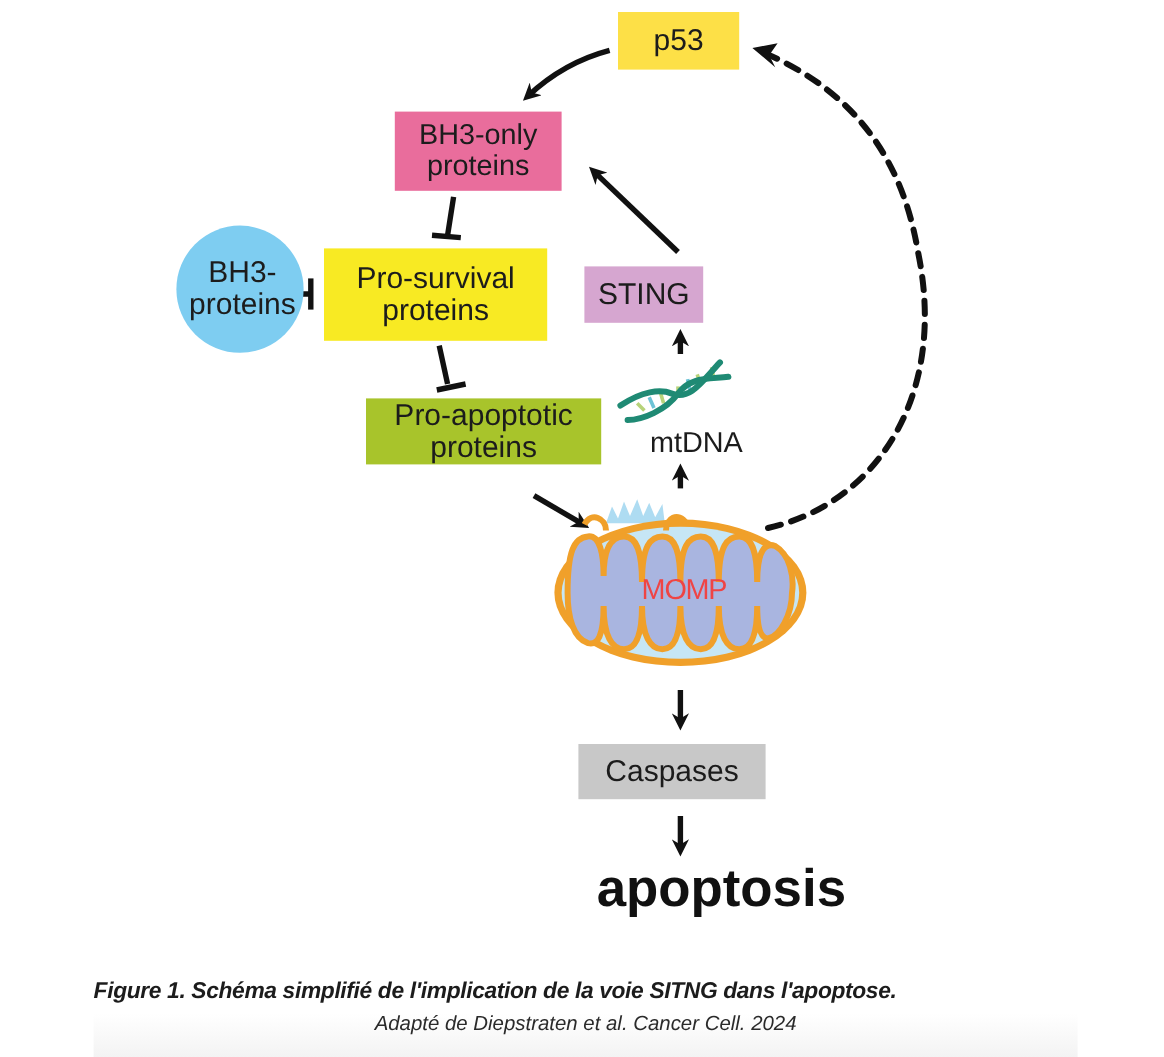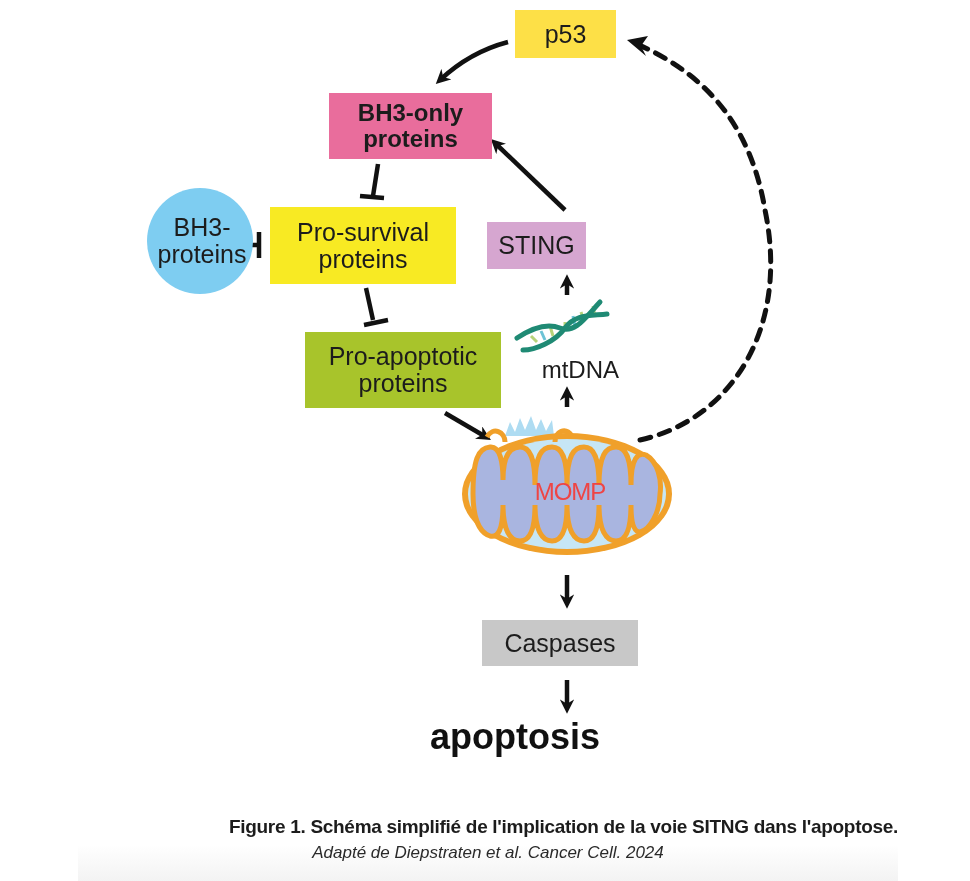--- a/index.html
+++ b/index.html
@@ -4,38 +4,38 @@
 <style>
   html, body { margin: 0; padding: 0; background: #ffffff; }
   body { width: 970px; height: 881px; position: relative; overflow: hidden;
          font-family: "Liberation Sans", sans-serif; color: #1a1a1a; }
   #stage { position: absolute; left: 0; top: 0; width: 970px; height: 881px; }
   .node { position: absolute; display: flex; flex-direction: column; align-items: center;
           justify-content: center; text-align: center; box-sizing: border-box;
           font-family: "Liberation Sans", sans-serif; color: #1c1c1c; line-height: 1.08; }
   .node span { display: block; }
   #n-p53 { left: 515px; top: 10px; width: 101px; height: 48px; font-size: 25px; }
-  #n-bh3only { left: 329px; top: 93px; width: 163px; height: 66px; font-size: 24px; font-weight: bold; }
+  #n-bh3only { left: 329px; top: 93px; width: 139px; height: 66px; font-size: 24px; }
   #n-prosurv { left: 270px; top: 207px; width: 186px; height: 77px; font-size: 25px; }
-  #n-proapop { left: 305px; top: 332px; width: 196px; height: 76px; font-size: 25px; }
+  #n-proapop { left: 305px; top: 332px; width: 196px; height: 55px; font-size: 25px; }
   #n-sting { left: 487px; top: 222px; width: 99px; height: 47px; font-size: 25px; }
   #n-casp { left: 482px; top: 620px; width: 156px; height: 46px; font-size: 25px; }
   #n-mimetics { left: 101px; top: 188px; width: 106px; height: 106px; border-radius: 50%;
                 font-size: 25px; margin-left: 46px; }
   #n-mimetics span { position: relative; left: 2px; }
   #lbl-mtdna { position: absolute; left: 509px; top: 356px; width: 110px; text-align: right;
                font-size: 24px; color: #1c1c1c; }
   #lbl-momp { position: absolute; left: 470px; top: 478px; width: 200px; text-align: center;
               font-size: 24px; color: #ef4444; letter-spacing: -1px; }
-  #lbl-apoptosis { position: absolute; left: 430px; top: 716px; width: 275px; text-align: left;
-                   font-size: 36px; font-weight: bold; color: #111; }
+  #lbl-apoptosis { position: absolute; left: 430px; top: 716px; width: 275px; text-align: right;
+                   font-size: 44px; font-weight: bold; color: #111; }
   #caption { position: absolute; left: 78px; top: 800px; width: 820px; height: 81px;
              background: linear-gradient(#ffffff 0%, #ffffff 55%, #f3f3f3 100%); }
-  #caption-title { position: absolute; left: 0; width: 100%; top: 16px; text-align: right;
-                   font-family: "Liberation Sans", sans-serif; font-weight: bold; 
+  #caption-title { position: absolute; left: 0; width: 100%; top: 16px; text-align: left;
+                   font-family: "Liberation Sans", sans-serif; font-weight: bold; font-style: italic;
                    font-size: 19px; color: #1c1c1c; letter-spacing: -0.3px; }
   #caption-source { position: absolute; left: 0; width: 100%; top: 43px; text-align: center;
                     font-family: "Liberation Sans", sans-serif; font-style: italic;
                     font-size: 17px; color: #2a2a2a; }
 </style>
 </head>
 <body>
 
 <div id="stage">
   <svg width="970" height="881" style="position:absolute;left:0;top:0">

